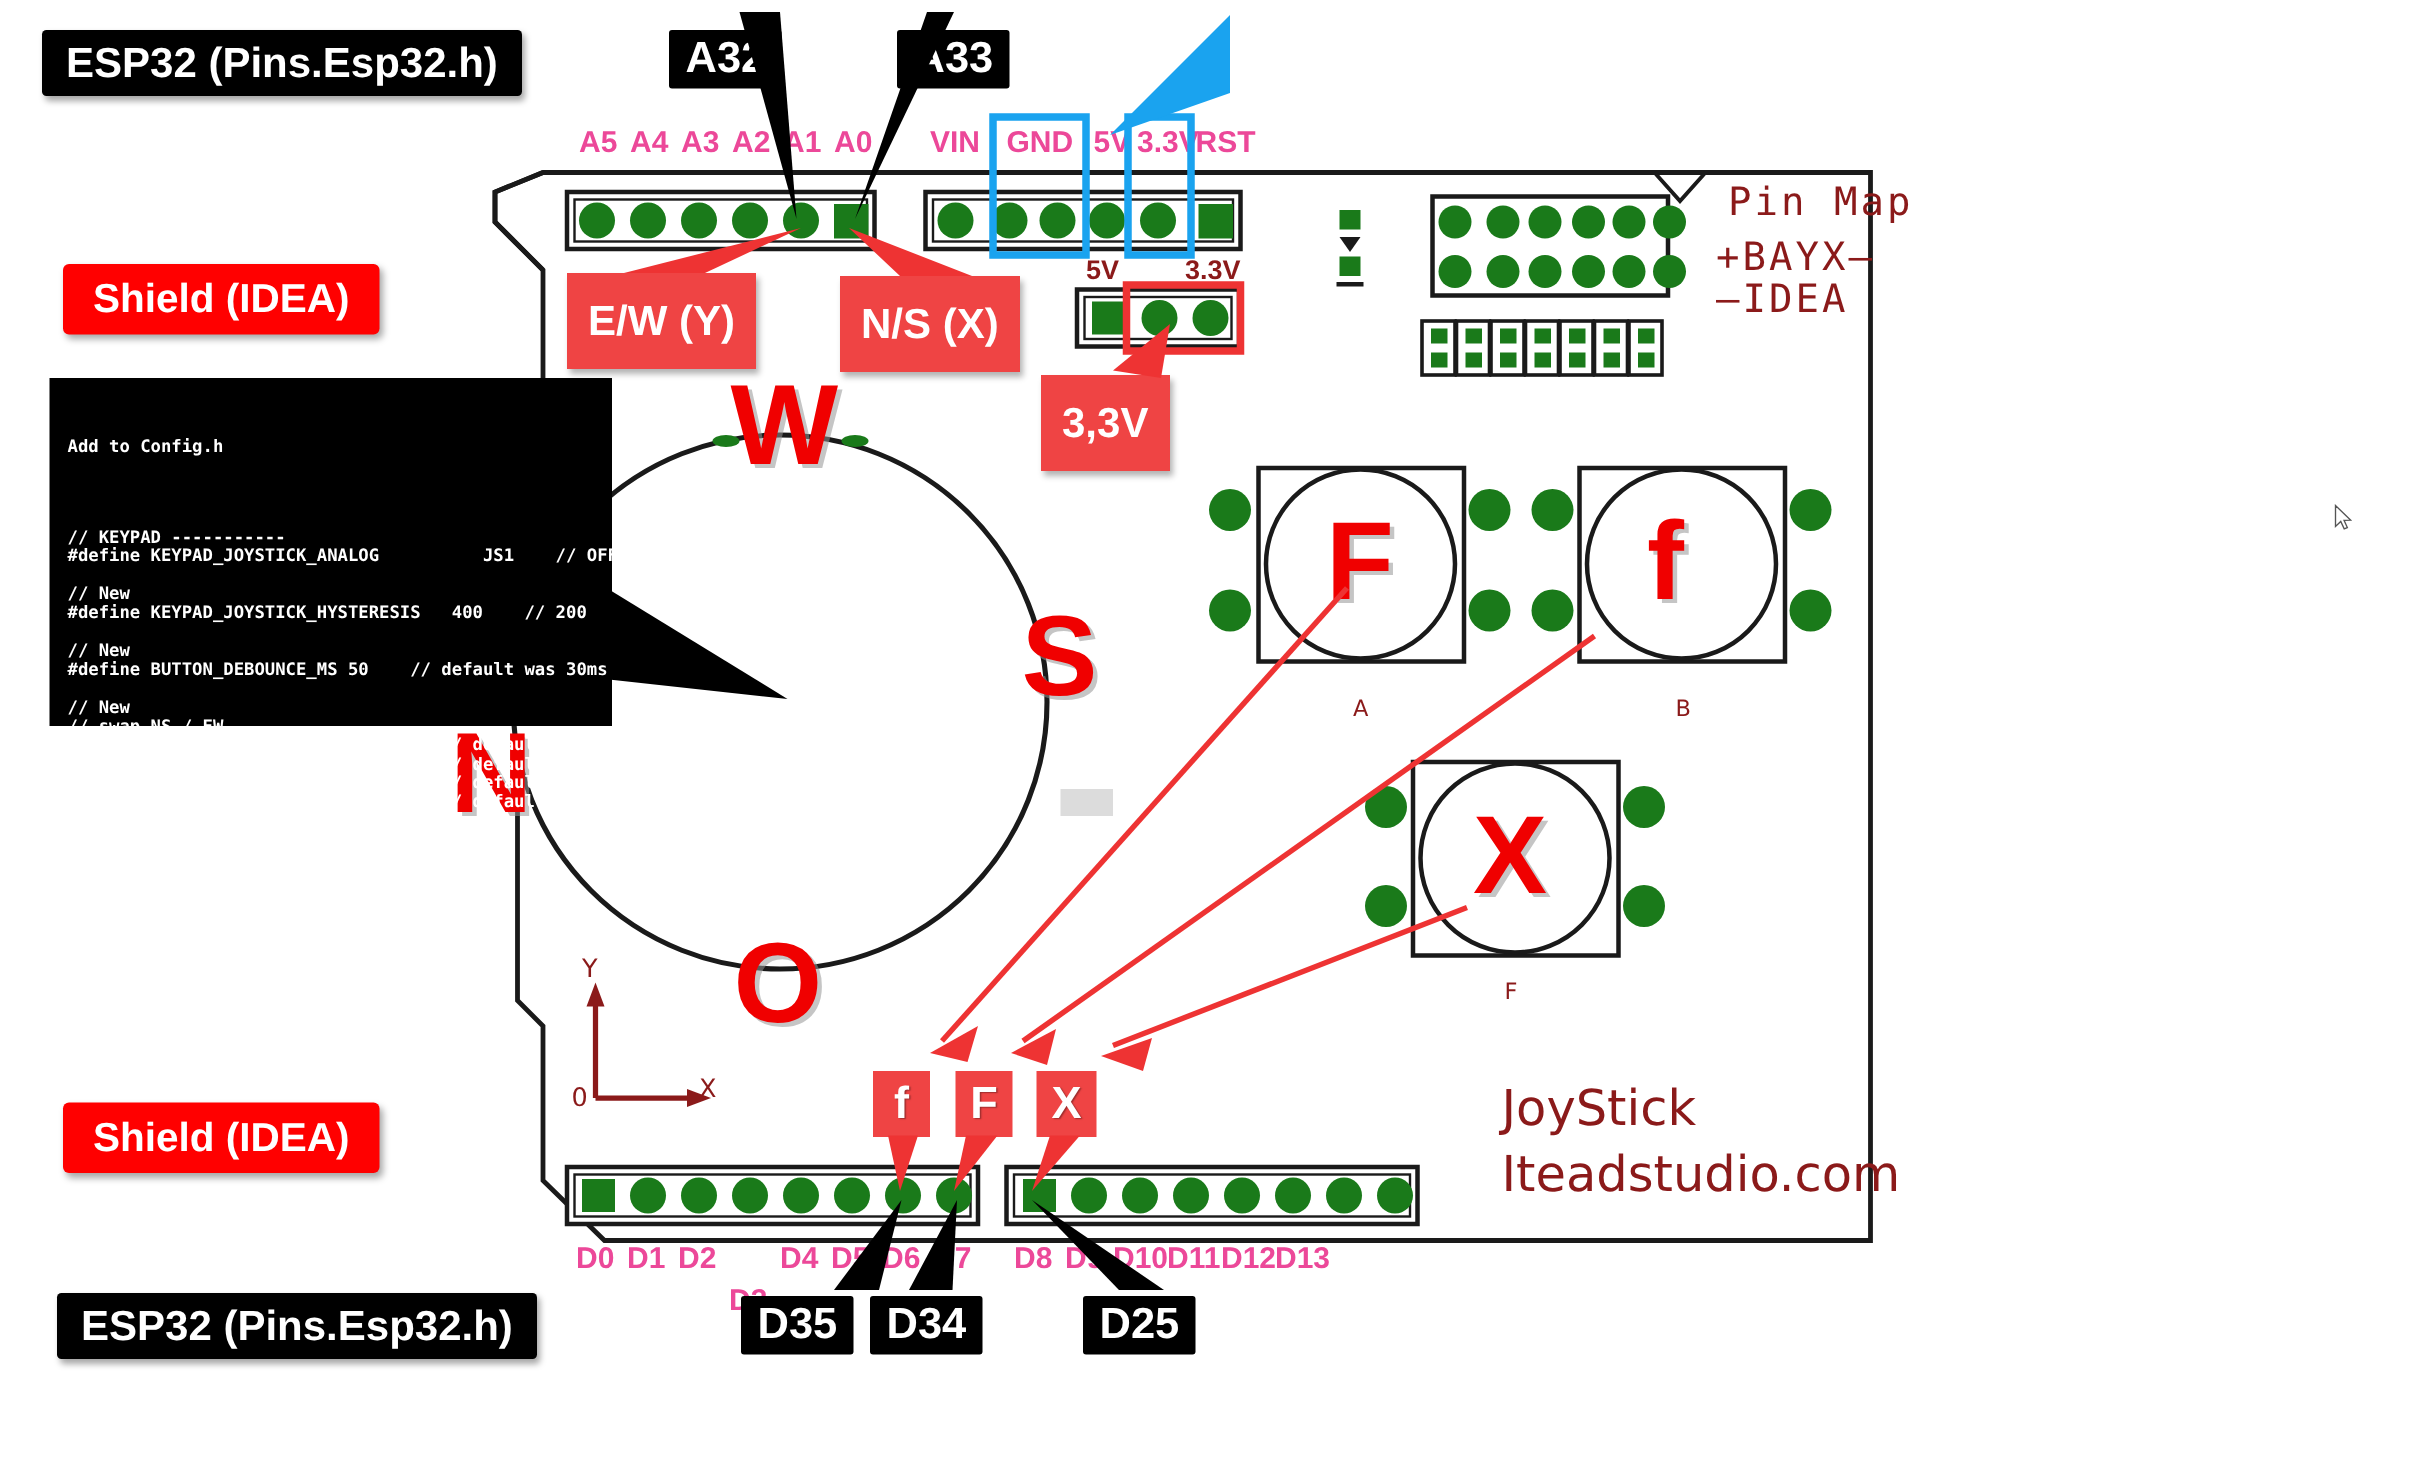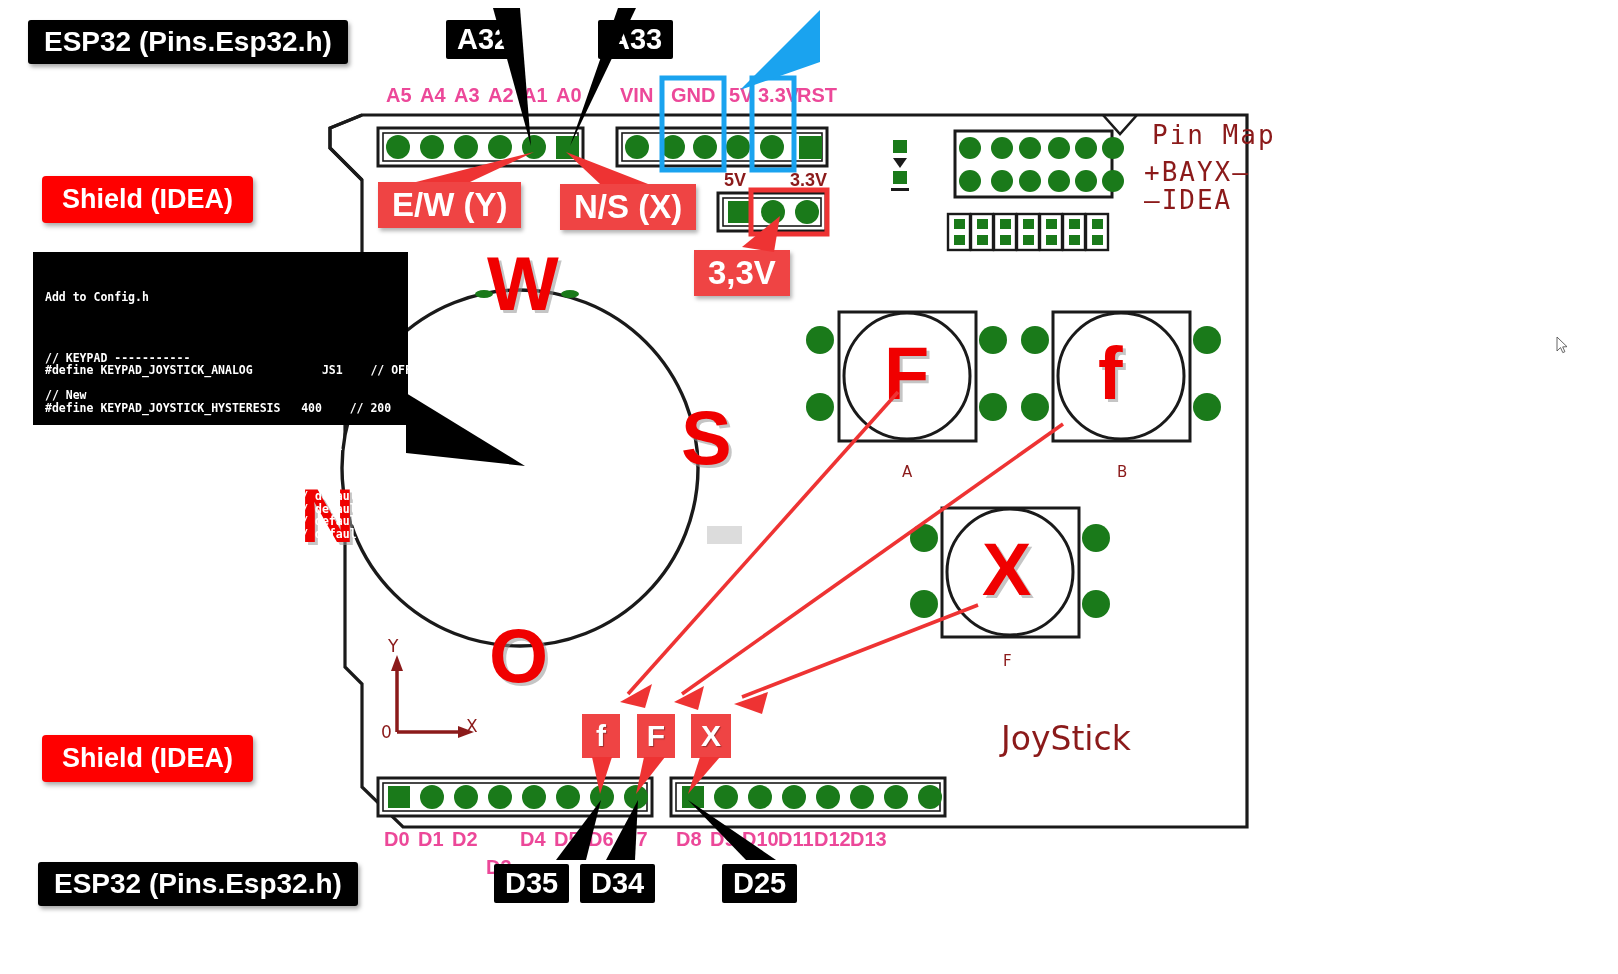--- a/index.html
+++ b/index.html
@@ -54,21 +54,21 @@
   .tag {
     position:absolute; display:flex; align-items:center; justify-content:center;
     font-weight:bold; font-family:"Liberation Sans", sans-serif;
     color:#ffffff; white-space:nowrap;
   }
   .tag-black { background:#000000; font-size:28px; padding:6px 16px; border-radius:3px;
                box-shadow:2px 3px 4px rgba(0,0,0,.35); }
   .tag-black-sm { background:#000000; font-size:29px; padding:3px 11px; border-radius:2px; }
   .tag-red  { background:#ff0000; font-size:27px; padding:8px 20px; border-radius:4px;
               box-shadow:2px 3px 5px rgba(0,0,0,.35); }
-  .tag-red2 { background:#ef4444; font-size:33px; padding:4px 14px;
+  .tag-red2 { background:#ef4444; font-size:28px; padding:16px 14px;
               box-shadow:2px 3px 4px rgba(0,0,0,.3); }
   .tag-blue { background:#1aa3ef; font-size:26px; padding:8px 20px; }
 
   
   .sqtag { position:absolute; background:#ef4444; color:#fff; font-weight:bold;
            font-size:30px; display:flex; align-items:center; justify-content:center;
            font-family:"Liberation Sans", sans-serif;
            text-shadow:1px 1px 1px rgba(0,0,0,.35); }
 
   
@@ -258,20 +258,21 @@
 
   <div class="silk-small" style="left:902px;  top:463px;">A</div>
   <div class="silk-small" style="left:1117px; top:463px;">B</div>
   <div class="silk-small" style="left:1003px; top:652px;">F</div>
 
   <div class="silk-small" style="left:388px; top:636px; font-size:17px;">Y</div>
   <div class="silk-small" style="left:466px; top:716px; font-size:17px;">X</div>
   <div class="silk-small" style="left:381px; top:722px; font-size:17px;">0</div>
 
   <div class="brand" style="left:1001px; top:719px;">JoyStick</div>
+  <div class="brand" style="left:1001px; top:763px;">Iteadstudio.com</div>
 
   <div class="compass" style="left:487px; top:246px;">W</div>
   <div class="compass" style="left:681px; top:400px;">S</div>
   <div class="compass" style="left:300px; top:478px;">N</div>
   <div class="compass" style="left:489px; top:618px;">O</div>
 
   <div class="btnletter" style="left:884px;  top:337px;">F</div>
   <div class="btnletter" style="left:1098px; top:337px;">f</div>
   <div class="btnletter" style="left:982px;  top:533px;">X</div>
 
@@ -331,21 +332,21 @@
   <div class="sqtag" style="left:691px; top:714px; width:40px; height:44px;">X</div>
 
   <div class="tag tag-red" style="left:42px; top:735px;">Shield (IDEA)</div>
 
   <div class="tag tag-black" style="left:38px; top:862px;">ESP32 (Pins.Esp32.h)</div>
 
   <div class="tag tag-black-sm" style="left:494px; top:864px;">D35</div>
   <div class="tag tag-black-sm" style="left:580px; top:864px;">D34</div>
   <div class="tag tag-black-sm" style="left:722px; top:864px;">D25</div>
 
-  <div class="console" style="left:33px; top:252px; width:375px; height:173px;">
+  <div class="console" style="left:33px; top:252px; width:375px; height:232px;">
     <div style="font-size:11.5px; margin-bottom:10px;">Add to Config.h</div>
     <div id="code-body">
 // KEYPAD -----------
 #define KEYPAD_JOYSTICK_ANALOG          JS1    // OFF
 
 // New
 #define KEYPAD_JOYSTICK_HYSTERESIS   400    // 200
 
 // New
 #define BUTTON_DEBOUNCE_MS 50    // default was 30ms

